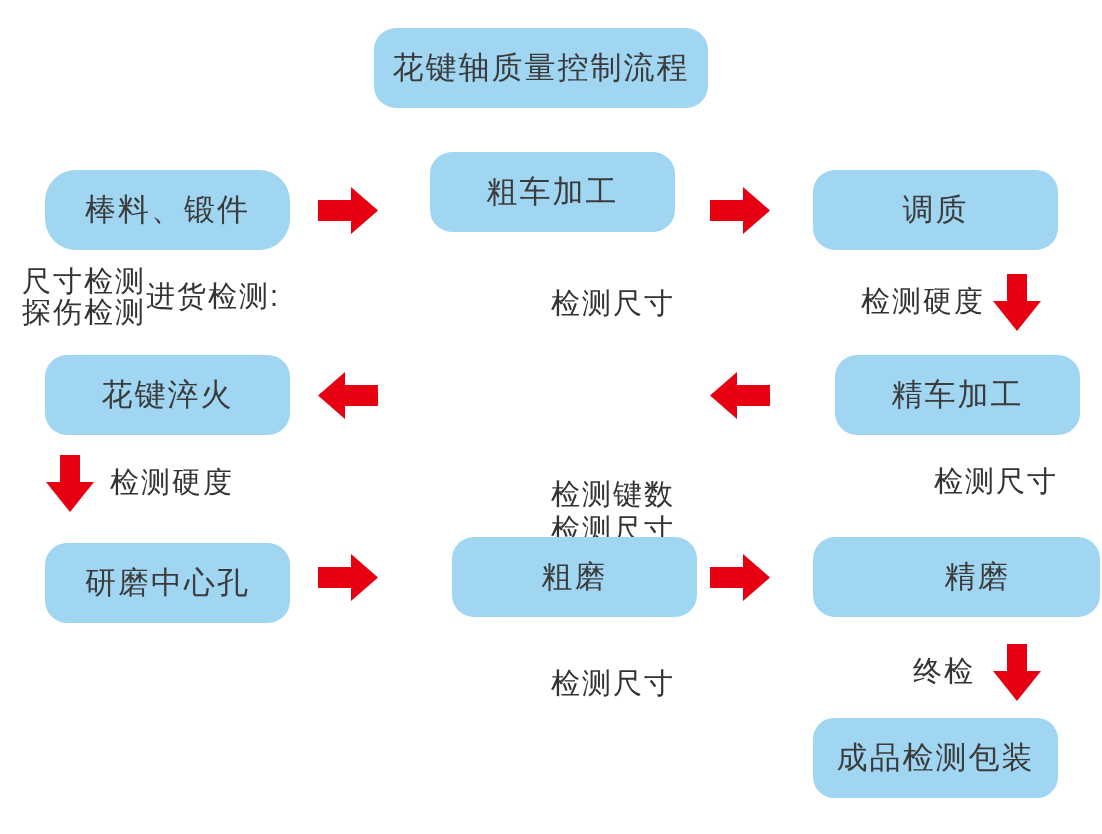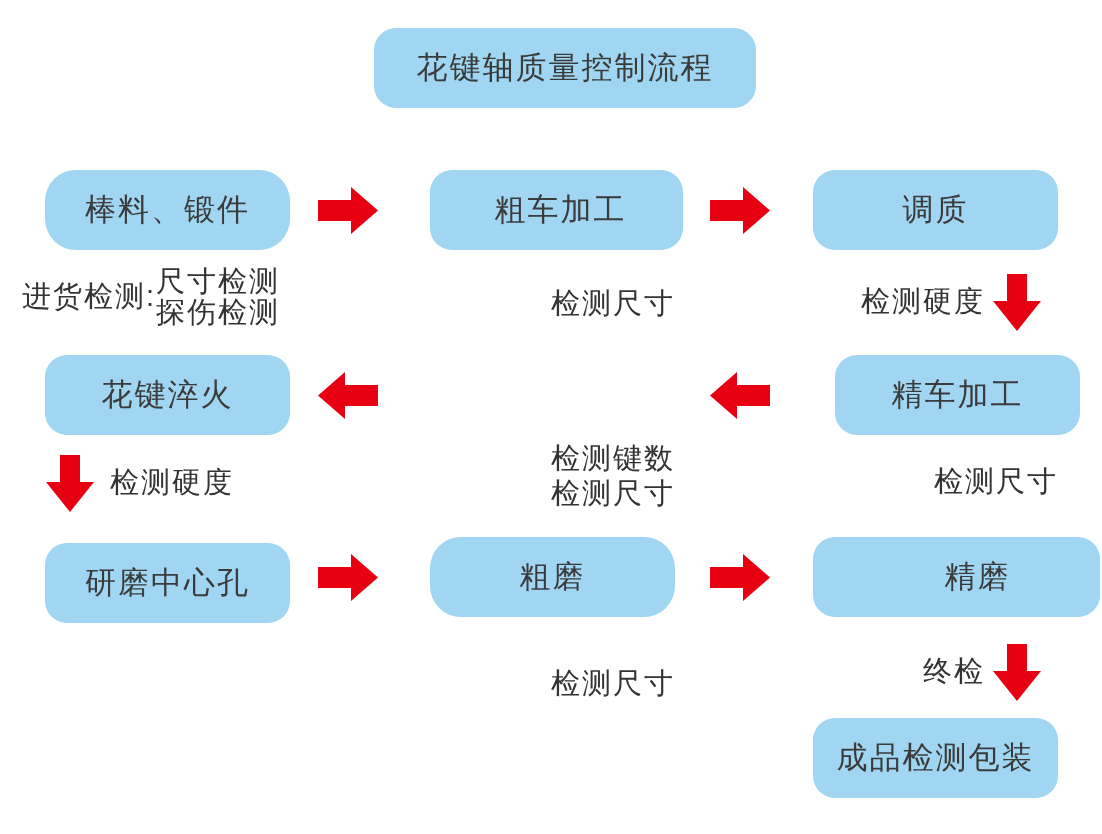--- a/index.html
+++ b/index.html
@@ -19,21 +19,21 @@
     background: #A0D6F2;
     border-radius: 22px;
     display: flex;
     align-items: center;
     justify-content: center;
     font-size: 31px;
     letter-spacing: 2px;
     color: #3b3b3b;
     white-space: nowrap;
   }
-  .title-box { width: 382px; }
+  .title-box { width: 334px; }
   .cap {
     position: absolute;
     font-size: 29px;
     letter-spacing: 2px;
     color: #333333;
     white-space: nowrap;
   }
   .cap.center { width: 245px; text-align: right; }
   .cap-group {
     position: absolute;
@@ -46,55 +46,55 @@
     letter-spacing: 2px;
     color: #333333;
     white-space: nowrap;
   }
   .stack {
     display: flex;
     flex-direction: column;
     line-height: 31px;
     text-align: left;
   }
-  .stack2 { line-height: 35px; text-align: center; }
+  .stack2 { line-height: 35px; text-align: center; margin-top: 36px; }
   .arrow { position: absolute; }
   .arrow polygon, .a-icon polygon { fill: #E60012; }
 </style>
 </head>
 <body>
 
 <div class="canvas">
 
   <div class="box title-box" style="left:374px; top:28px;">
     <span>花键轴质量控制流程</span>
   </div>
 
   <div class="box" style="left:45px; top:170px;border-radius:31px;">
     <span>棒料、锻件</span>
   </div>
   <svg class="arrow" style="left:318px; top:187px;" width="60" height="47" viewBox="0 0 60 47">
     <polygon points="0,13 33,13 33,0 60,23.5 33,47 33,34 0,34"></polygon>
   </svg>
-  <div class="box" style="left:430px; top:170px;padding-left:8px;">
+  <div class="box" style="left:430px; top:152px;">
     <span>粗车加工</span>
   </div>
   <svg class="arrow" style="left:710px; top:187px;" width="60" height="47" viewBox="0 0 60 47">
     <polygon points="0,13 33,13 33,0 60,23.5 33,47 33,34 0,34"></polygon>
   </svg>
   <div class="box" style="left:813px; top:170px;">
     <span>调质</span>
   </div>
 
   <div class="cap-group" style="left:22px; top:267px;">
-    <span class="cap-text">进货检测:</span>
     <span class="cap-text stack">
       <span>尺寸检测</span>
       <span>探伤检测</span>
     </span>
+    <span class="cap-text">进货检测:</span>
   </div>
   <div class="cap center" style="left:430px; top:284px;">检测尺寸</div>
   <div class="cap-group" style="left:813px; top:272px; width:228px; justify-content:flex-end; gap:8px;">
     <span class="cap-text">检测硬度</span>
     <svg class="a-icon" width="48" height="57" viewBox="0 0 48 57">
       <polygon points="14,0 34,0 34,27 48,27 24,57 0,27 14,27"></polygon>
     </svg>
   </div>
 
   <div class="box" style="left:45px; top:355px;">
@@ -121,35 +121,35 @@
     <div>检测尺寸</div>
   </div>
   <div class="cap center" style="left:813px; top:462px;">检测尺寸</div>
 
   <div class="box" style="left:45px; top:543px;">
     <span>研磨中心孔</span>
   </div>
   <svg class="arrow" style="left:318px; top:554px;" width="60" height="47" viewBox="0 0 60 47">
     <polygon points="0,13 33,13 33,0 60,23.5 33,47 33,34 0,34"></polygon>
   </svg>
-  <div class="box" style="left:430px; top:537px;border-radius:31px;">
+  <div class="box" style="left:452px; top:537px;">
     <span>粗磨</span>
   </div>
   <svg class="arrow" style="left:710px; top:554px;" width="60" height="47" viewBox="0 0 60 47">
     <polygon points="0,13 33,13 33,0 60,23.5 33,47 33,34 0,34"></polygon>
   </svg>
   <div class="box" style="left:813px; top:537px;padding-left:42px;">
     <span>精磨</span>
   </div>
 
   <div class="cap center" style="left:430px; top:664px;">检测尺寸</div>
-  <div class="cap-group" style="left:813px; top:642px; width:228px; justify-content:flex-end; gap:8px;">
+  <div class="cap-group" style="left:813px; top:642px; width:228px; justify-content:flex-end; gap:18px;">
     <span class="cap-text">终检</span>
     <svg class="a-icon" width="48" height="57" viewBox="0 0 48 57">
       <polygon points="14,0 34,0 34,27 48,27 24,57 0,27 14,27"></polygon>
     </svg>
   </div>
 
-  <div class="box" style="left:813px; top:718px;">
+  <div class="box" style="left:813px; top:718px;border-radius:21px;">
     <span>成品检测包装</span>
   </div>
 
 </div>
 
 </body></html>

